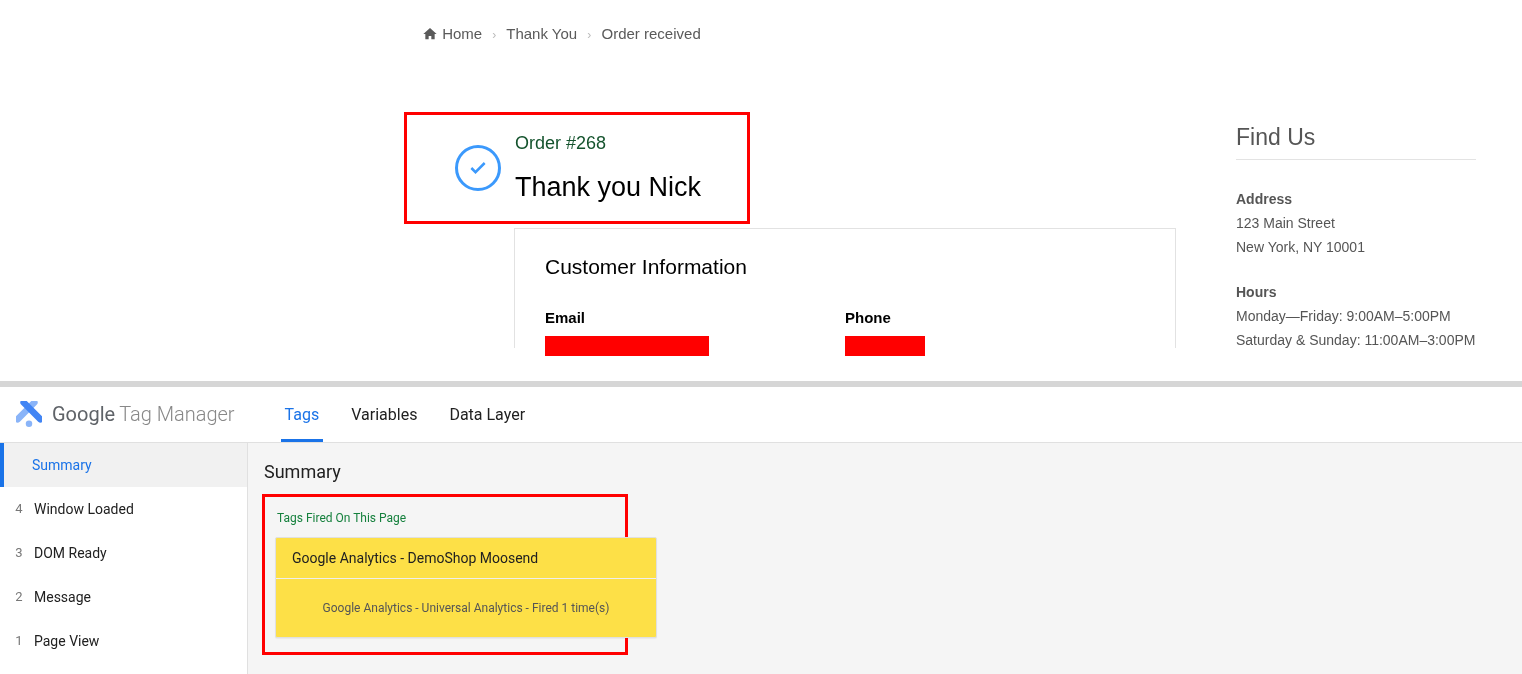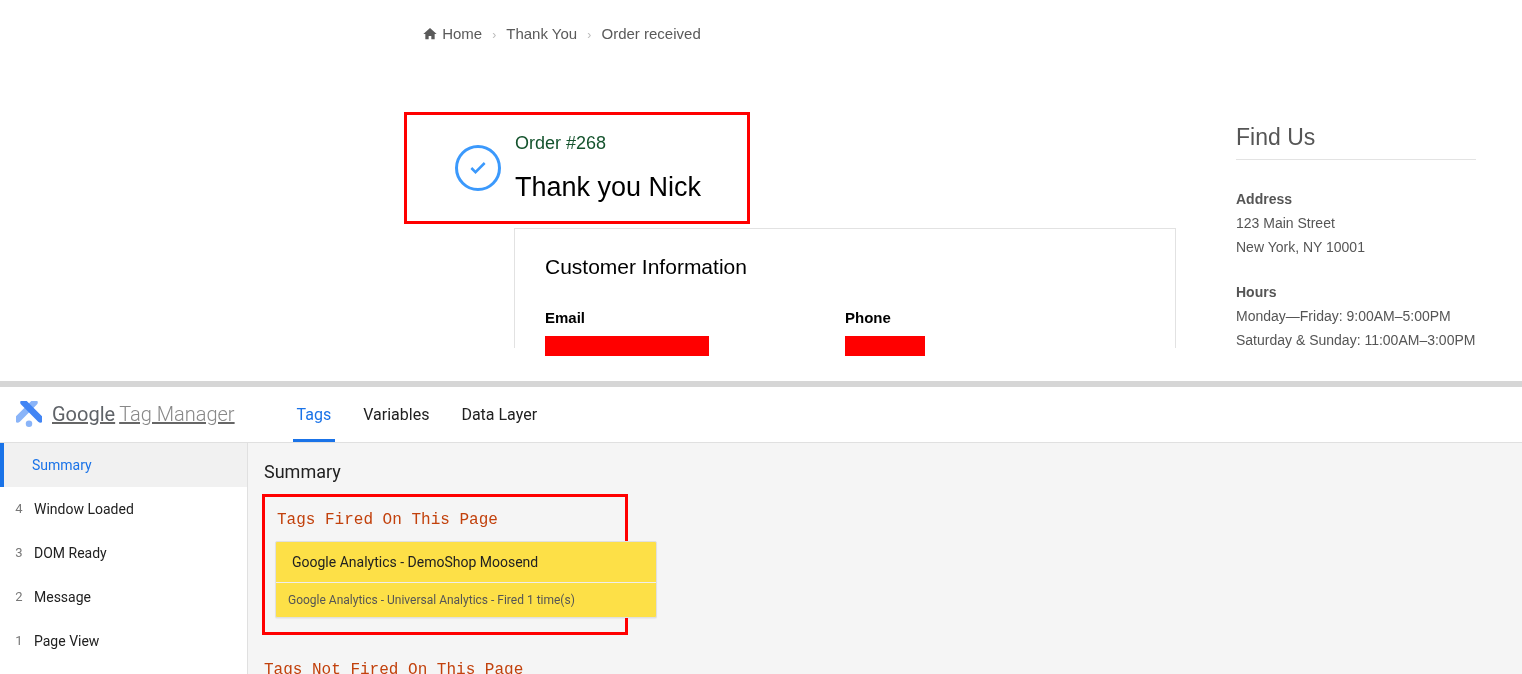--- a/index.html
+++ b/index.html
@@ -37,41 +37,41 @@
   .findus-hr { border: none; border-top: 1px solid #e3e3e3; width: 240px; margin-bottom: 28px; }
   .findus-block { font-size: 14px; line-height: 1.7; color: #555; margin-bottom: 22px; }
   .findus-block .lbl { font-weight: 700; color: #555; }
 
   
   .divider { height: 6px; background: #d6d6d6; margin-top: 6px; }
 
   
   .gtm { font-family: Roboto, "Segoe UI", Arial, sans-serif; }
   .gtm-header { display: flex; align-items: center; border-bottom: 1px solid #e0e0e0; height: 56px; padding-left: 16px; }
-  .gtm-logo { display: flex; align-items: center; color: #666; font-size: 20px; margin-right: 48px; text-decoration: underline; }
+  .gtm-logo { display: flex; align-items: center; color: #666; font-size: 20px; margin-right: 36px; }
   .gtm-logo svg { margin-right: 10px; }
   .gtm-logo .g { color: #5f6368; font-weight: 400; }
   .gtm-logo .tm { color: #888; font-weight: 300; margin-left: 4px;}
   .gtm-tabs { display: flex; align-items: center; height: 56px; }
   .gtm-tab { font-size: 16px; color: #212121; padding: 0 14px; height: 56px; display: flex; align-items: center; position: relative; cursor: pointer; margin-right: 4px;}
   .gtm-tab.active { color: #1a73e8; }
   .gtm-tab.active::after { content:""; position:absolute; bottom:0; left:10px; right:10px; height:3px; background:#1a73e8; }
 
   .gtm-body { display: flex; }
   .gtm-left { width: 248px; border-right: 1px solid #e0e0e0; }
   .gtm-summary-itm { background: #f1f1f1; color: #1a73e8; font-size: 14px; padding: 14px 28px; border-left: 4px solid #1a73e8; cursor:pointer;}
   .gtm-event { display:flex; align-items:center; font-size: 14px; color:#212121; padding: 14px 12px; cursor:pointer;}
   .gtm-event .num { width: 14px; color:#777; font-size:13px; margin-right:8px; text-align:center;}
   .gtm-right { flex:1; background:#f5f5f5; padding: 14px 14px 40px 14px; min-height: 260px;}
   .gtm-right-title { font-size: 18px; color:#212121; margin: 4px 0 12px 2px; }
   .tags-fired-box { border: 3px solid #ff0000; width: 366px; padding: 10px 10px 14px 10px; }
-  .section-head { color:#c2410c; font-size:16px; margin: 4px 0 12px 2px; font-family: Liberation Mono, monospace; }
+  .section-head { color:#15803d; font-size:12px; margin: 4px 0 12px 2px; }
   .tag-card { background:#fde047; border:1px solid #e0e0e0; border-radius:2px; box-shadow: 0 1px 1px rgba(0,0,0,.05); width: 382px; }
   .tag-card-title { font-size: 14px; color:#212121; padding: 12px 16px; }
-  .tag-card-sub { font-size:12px; color:#555; padding: 10px 12px; border-top:1px solid #eee;}
+  .tag-card-sub { font-size:12px; color:#555; padding: 22px 12px; border-top:1px solid #eee;text-align:center;}
   .not-fired { margin-top: 26px; }
 </style>
 </head>
 <body>
 
 <div class="store">
   <div class="breadcrumbs">
     <span class="home-icon">
       <svg viewBox="0 0 24 24">
           <path d="M12 3 2 12h3v8h5v-5h4v5h5v-8h3z"></path>

